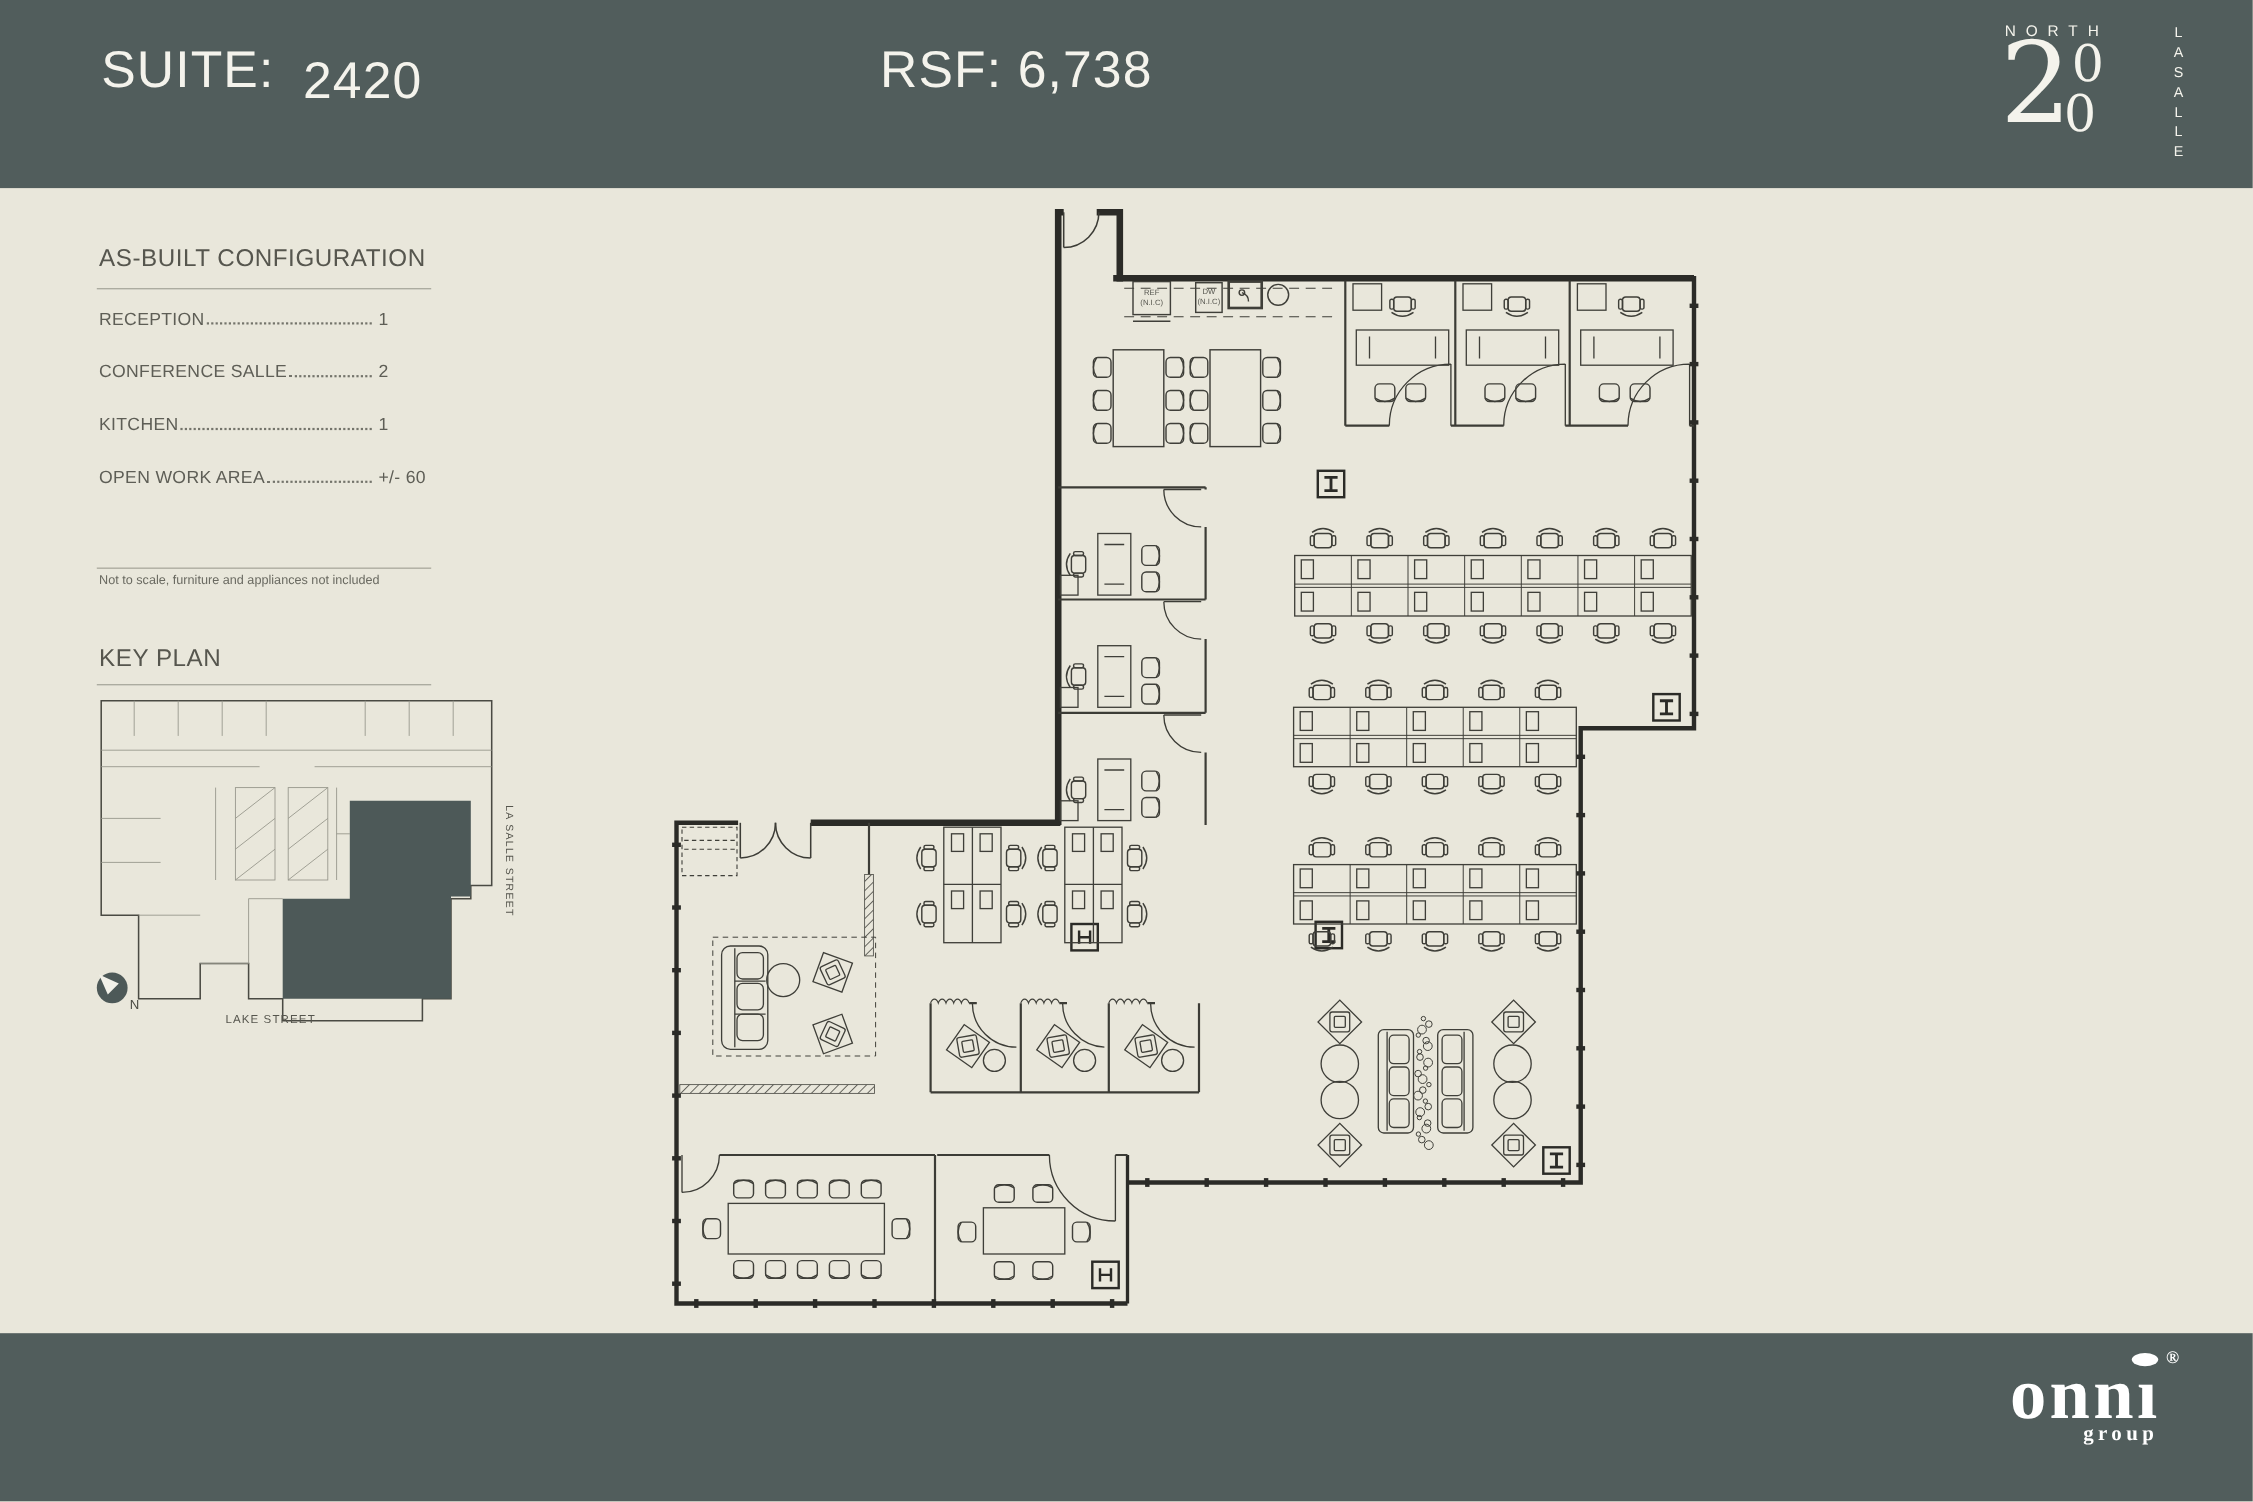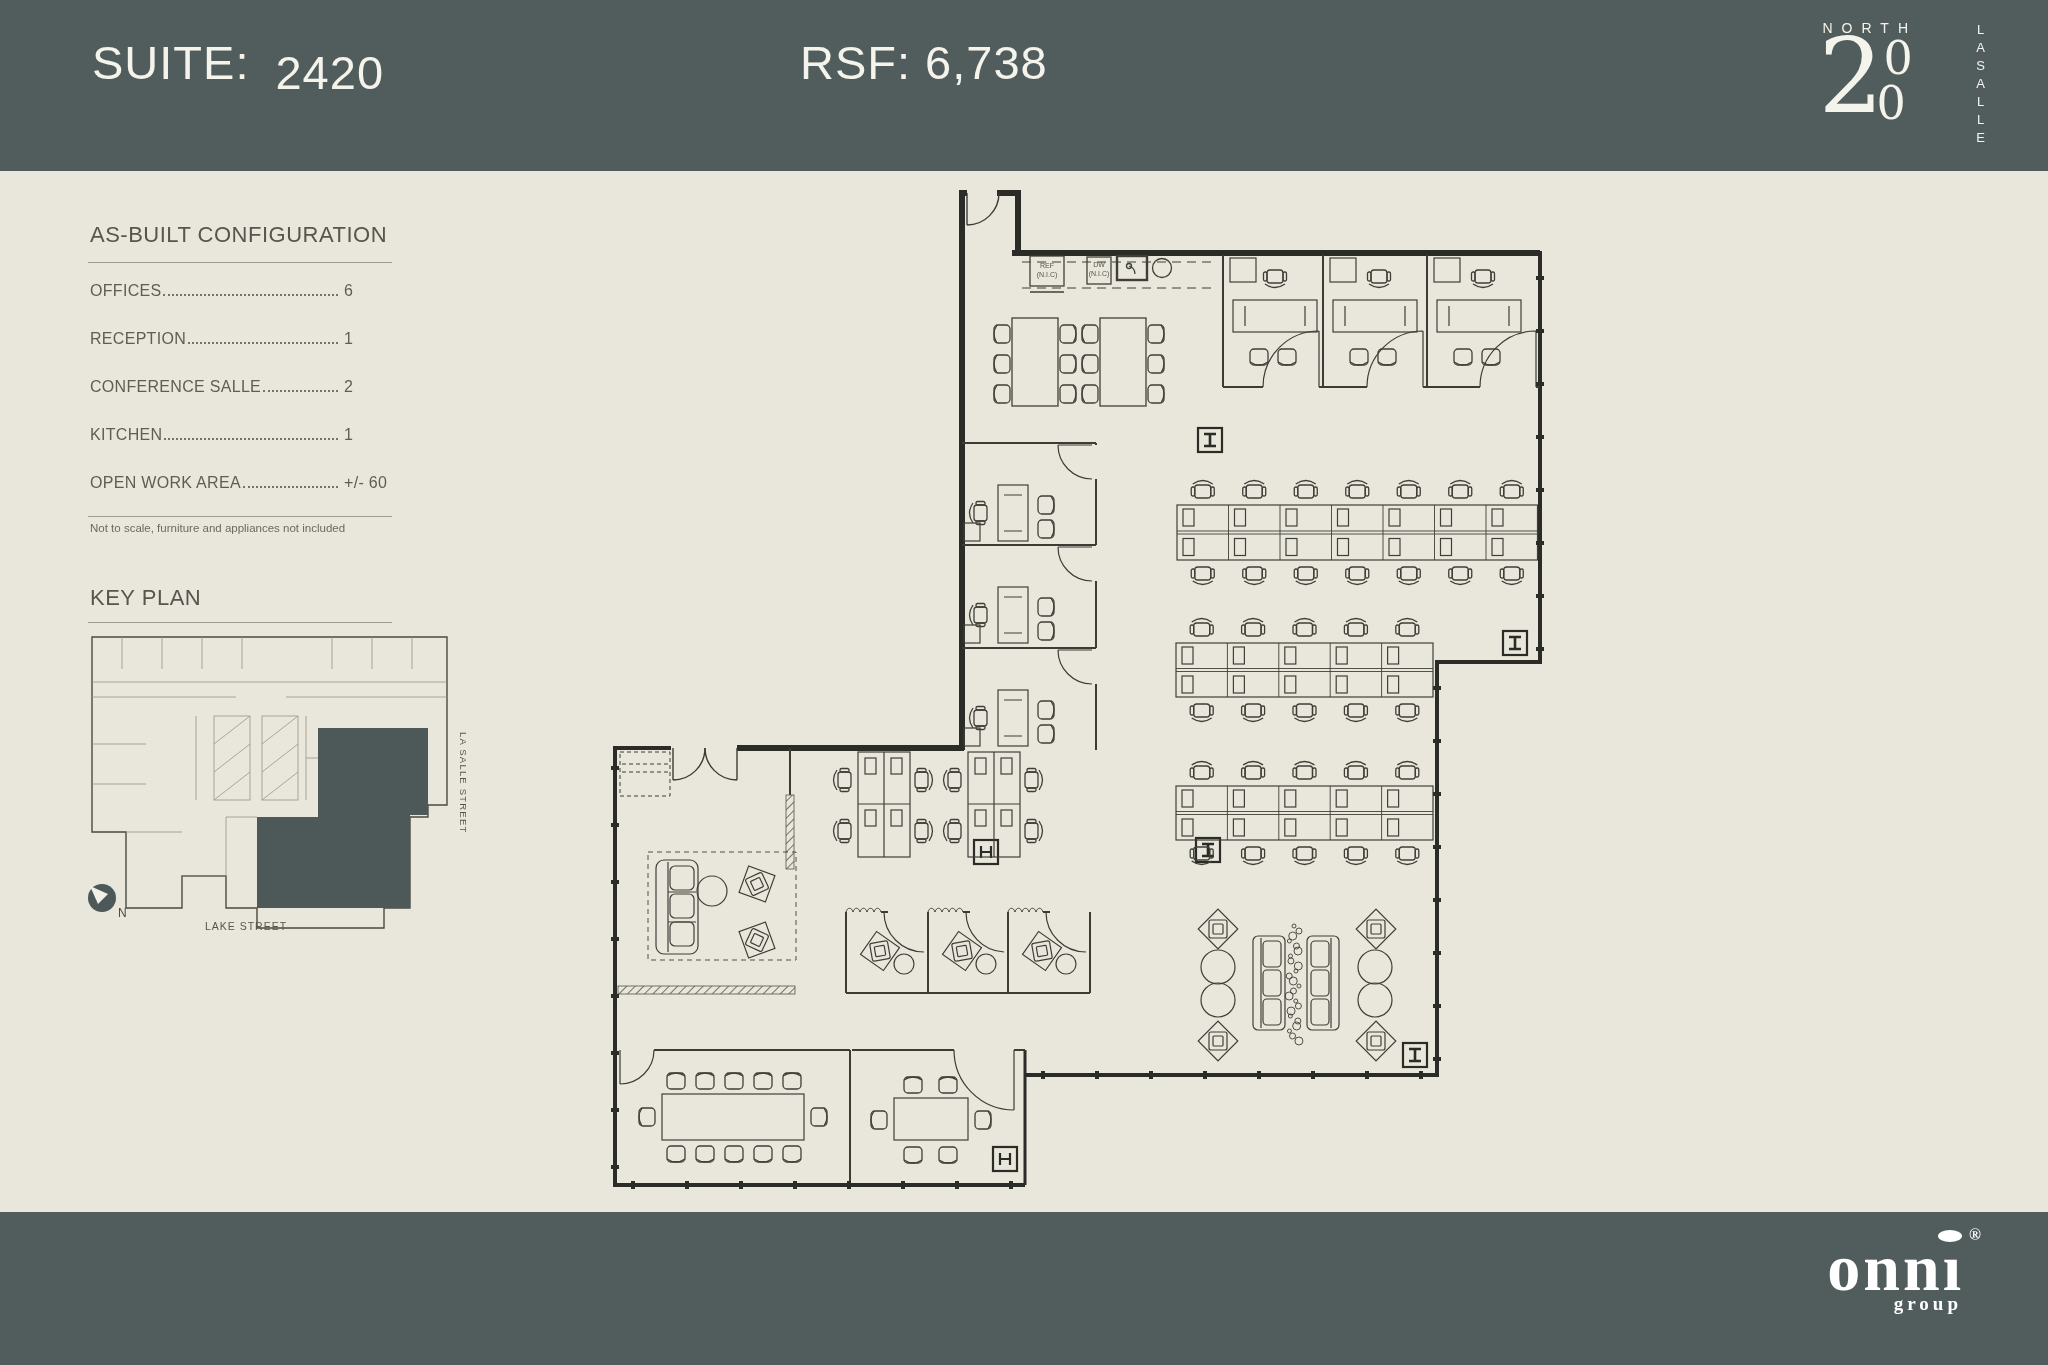--- a/index.html
+++ b/index.html
@@ -69,25 +69,20 @@
         <span>0</span>
       </div>
     </div>
   </div>
   <div class="lasalle">LASALLE</div>
 </div>
 
 <div class="side-title t-config">AS-BUILT CONFIGURATION</div>
 <div class="hr hr1"></div>
 <div class="cfg-list">
-  <div class="cfg-row">
-    <span>OFFICES</span>
-    <span class="leader"></span>
-    <span class="val">6</span>
-  </div>
   <div class="cfg-row">
     <span>RECEPTION</span>
     <span class="leader"></span>
     <span class="val">1</span>
   </div>
   <div class="cfg-row">
     <span>CONFERENCE SALLE</span>
     <span class="leader"></span>
     <span class="val">2</span>
   </div>

